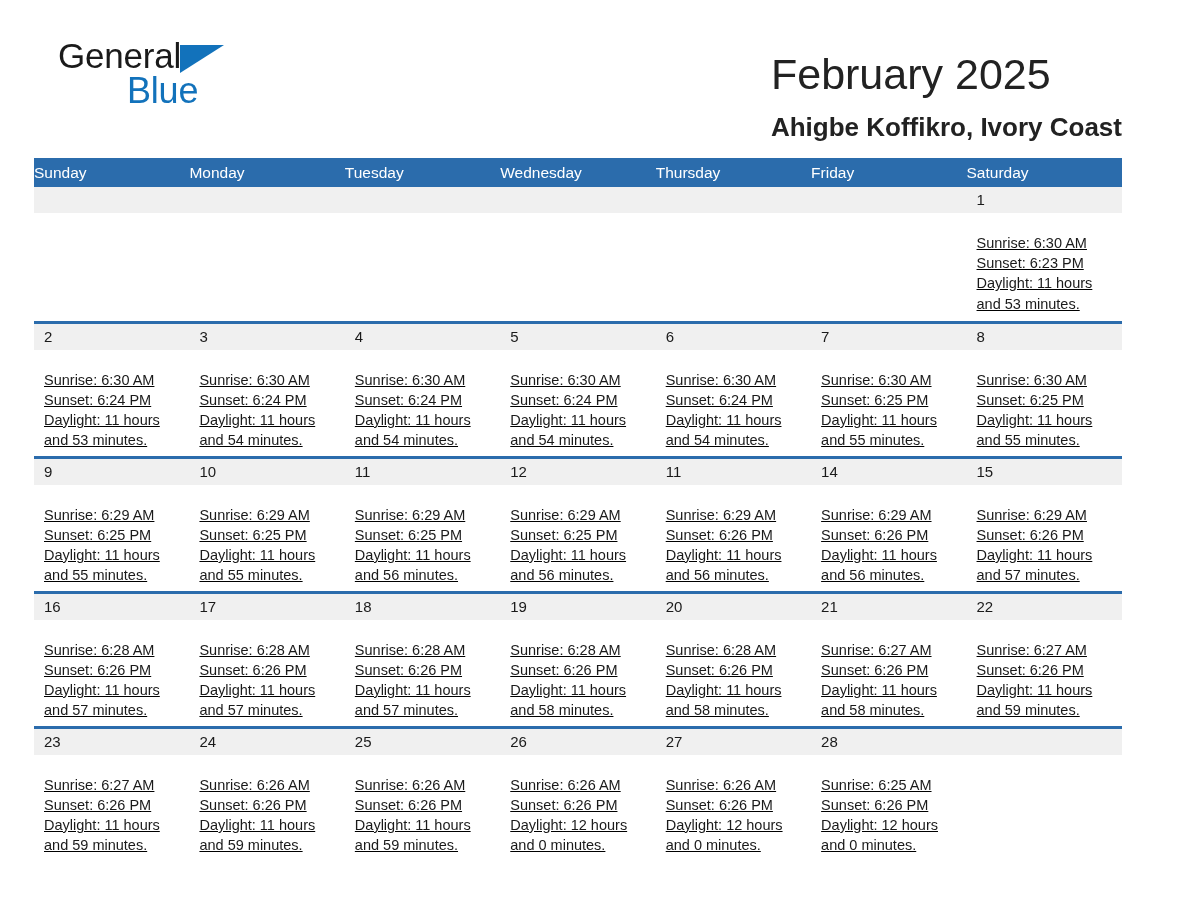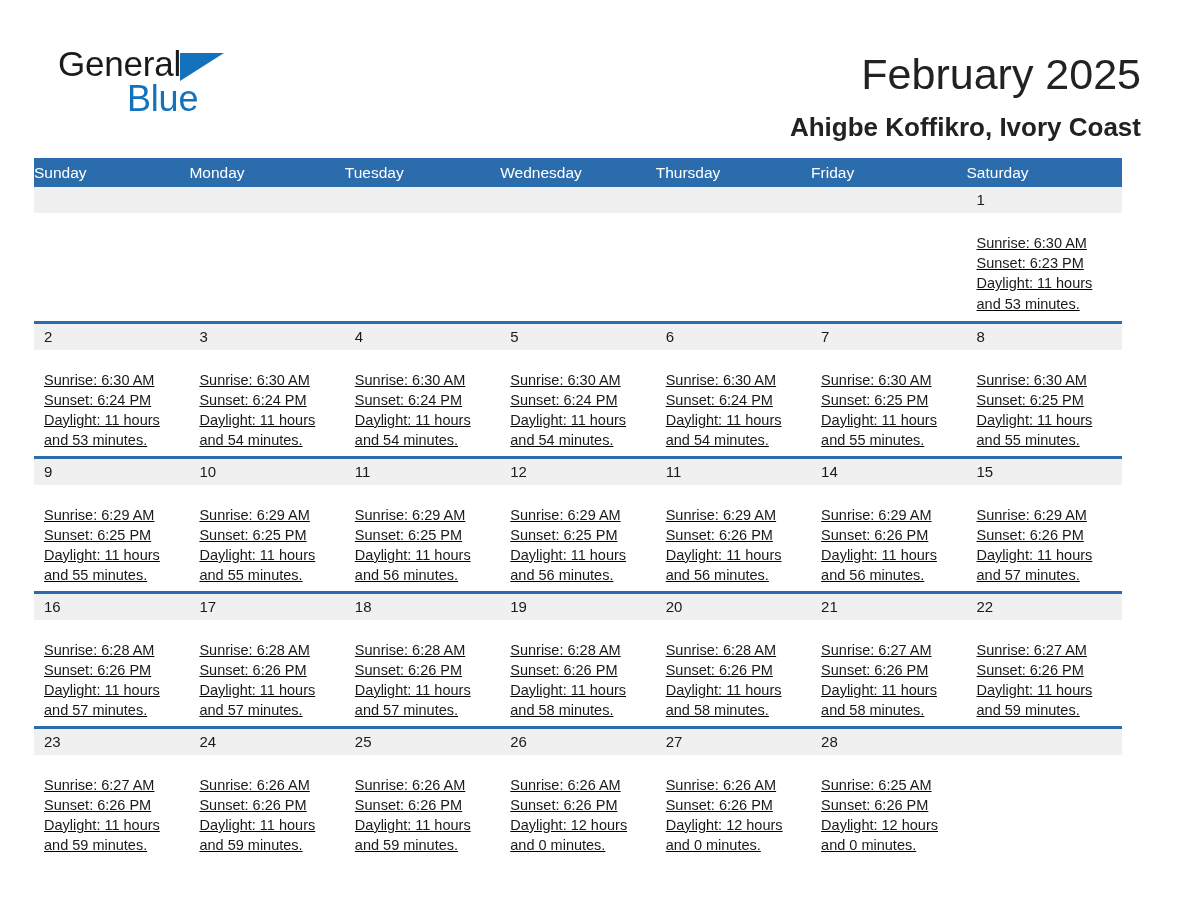--- a/index.html
+++ b/index.html
@@ -26,21 +26,21 @@
     position: absolute;
     left: 0;
     top: 0;
     width: 1188px;
     height: 155px;
   }
 
   .brand {
     position: absolute;
     left: 58px;
-    top: 44px;
+    top: 36px;
     width: 260px;
     height: 80px;
   }
   .brand-line1 {
     position: relative;
     display: block;
     font-size: 35px;
     line-height: 40px;
     color: #1a1a1a;
     letter-spacing: -0.2px;
@@ -65,23 +65,22 @@
     margin-top: -5px;
     margin-left: 69px;
     font-size: 36px;
     line-height: 40px;
     color: #1272bb;
     letter-spacing: -0.2px;
   }
 
   .title-block {
     position: absolute;
-    right: 47px;
+    right: 66px;
     top: 48px;
-    text-align: right;
   }
   .month-title {
     font-size: 43px;
     line-height: 52px;
     color: #222222;
     font-weight: normal;
     margin: 0;
     white-space: nowrap;
   }
   .location-title {

